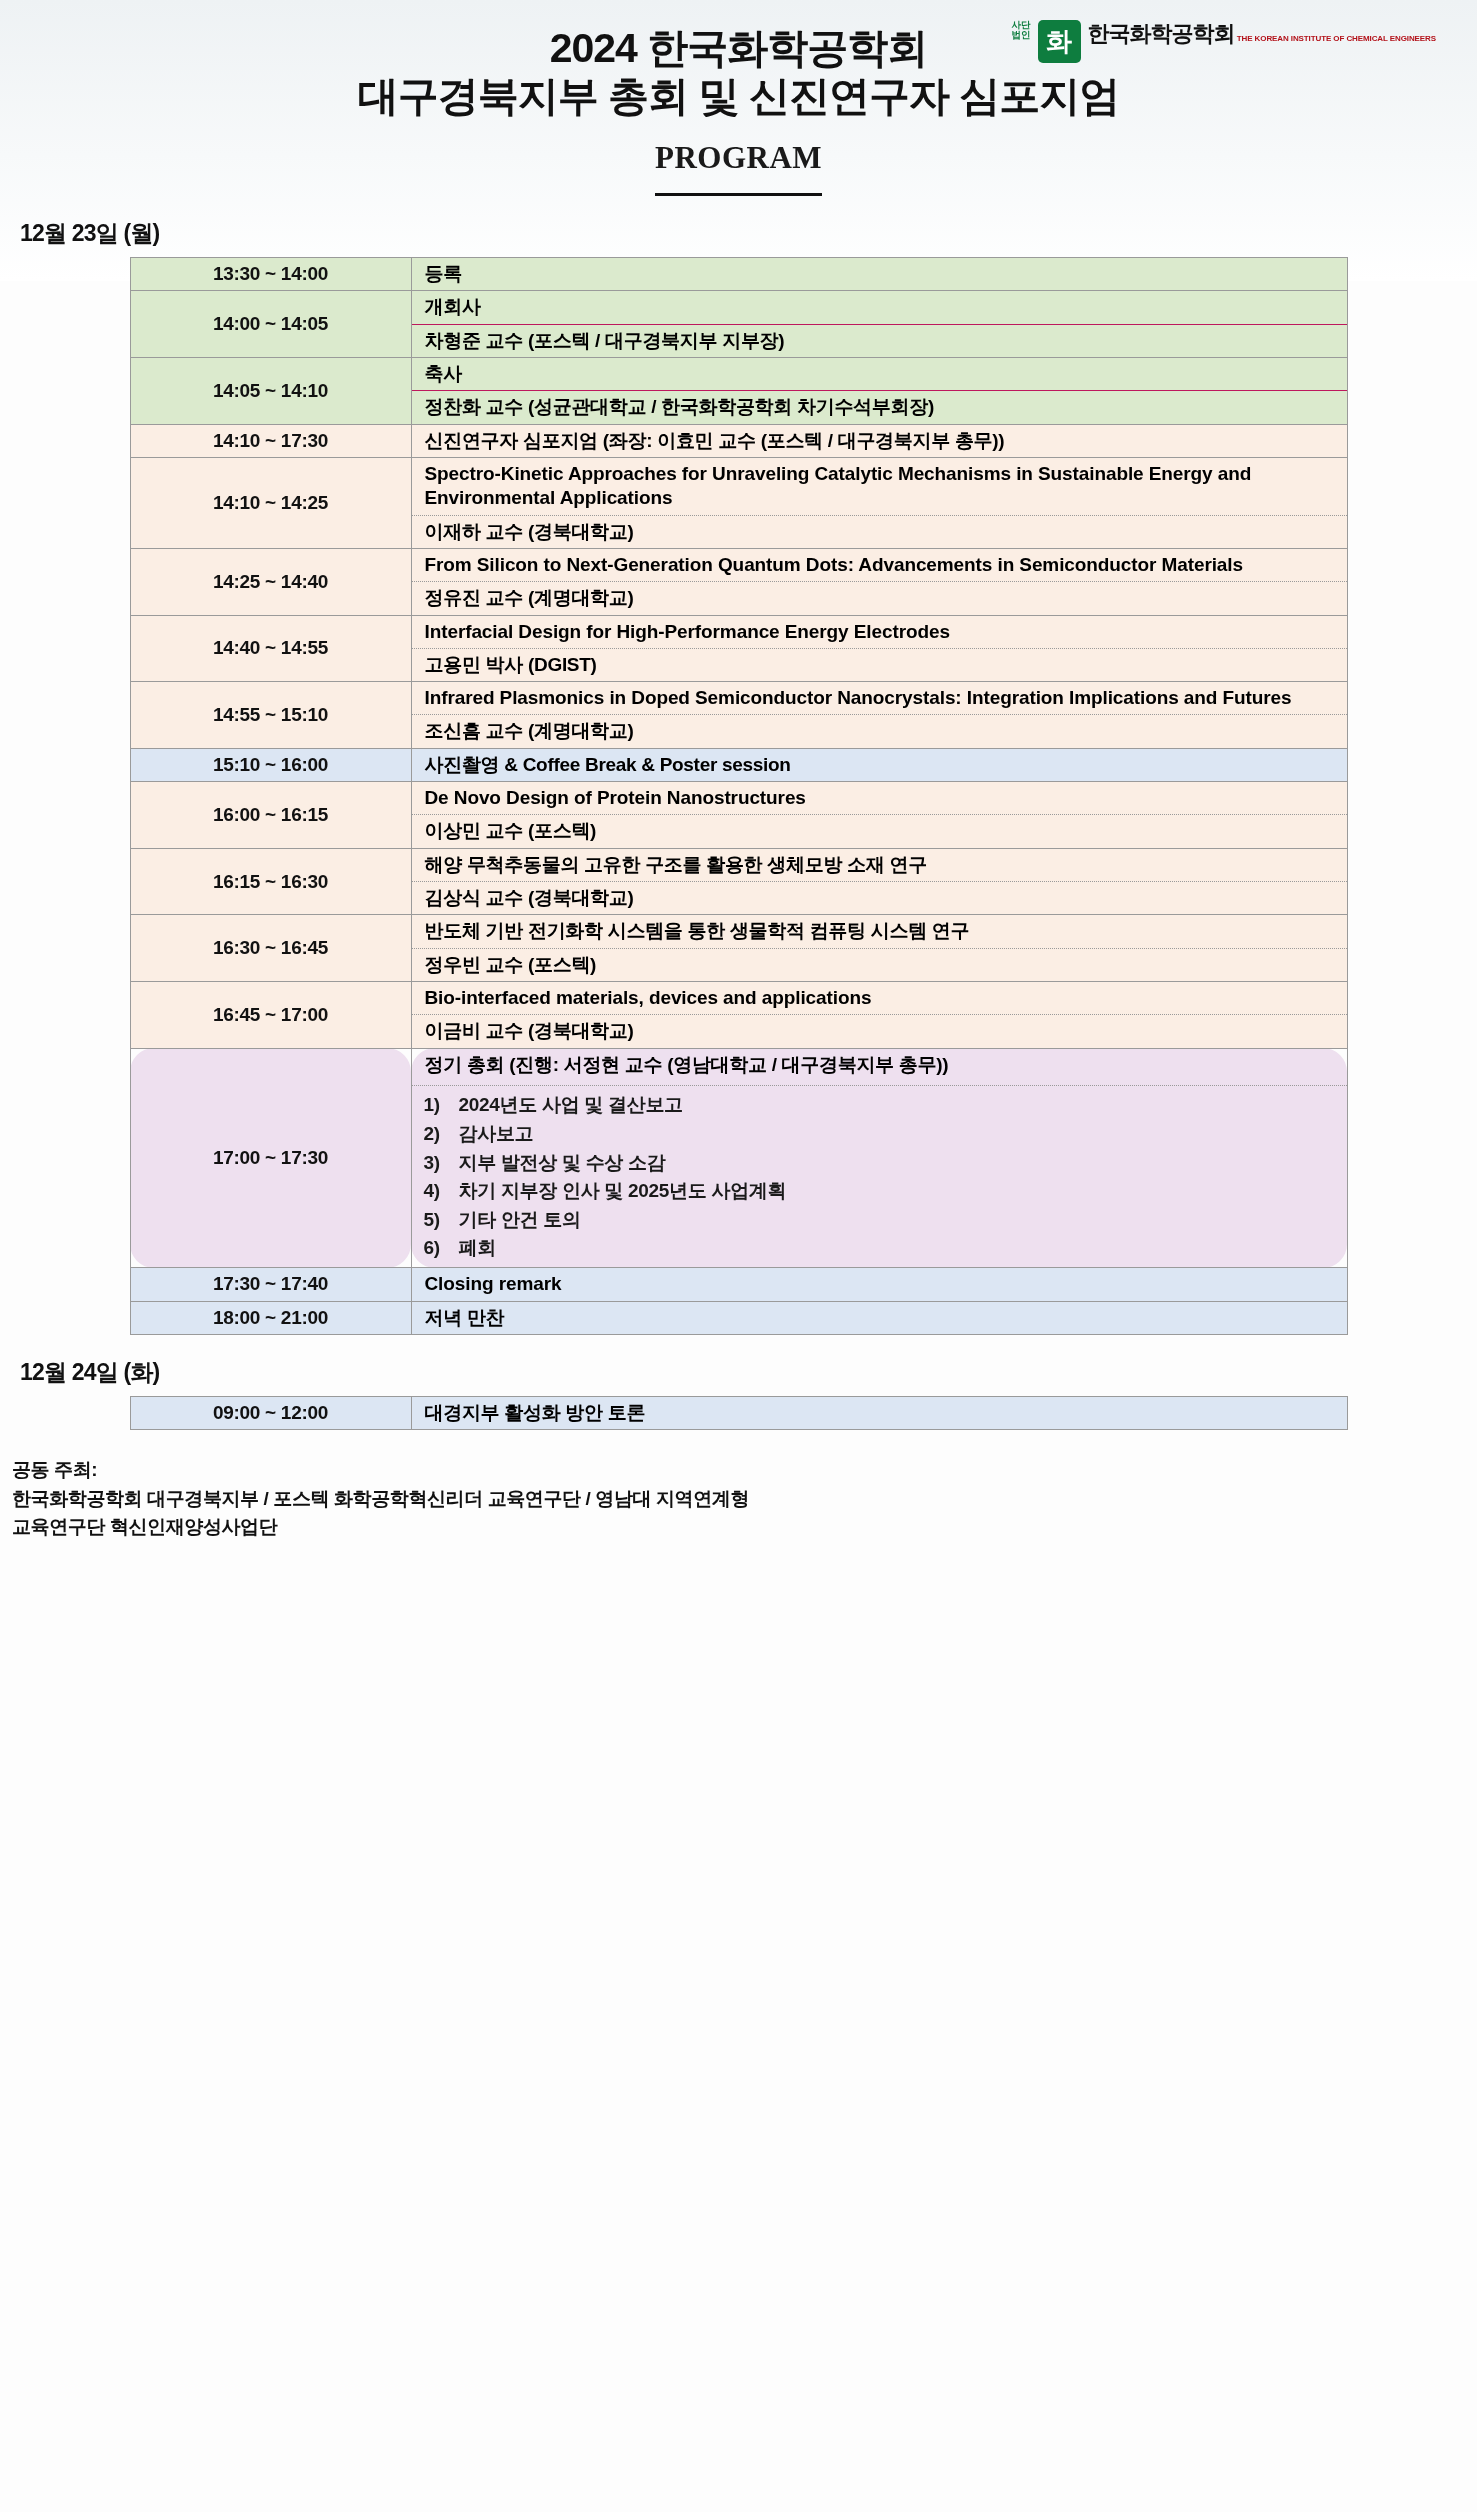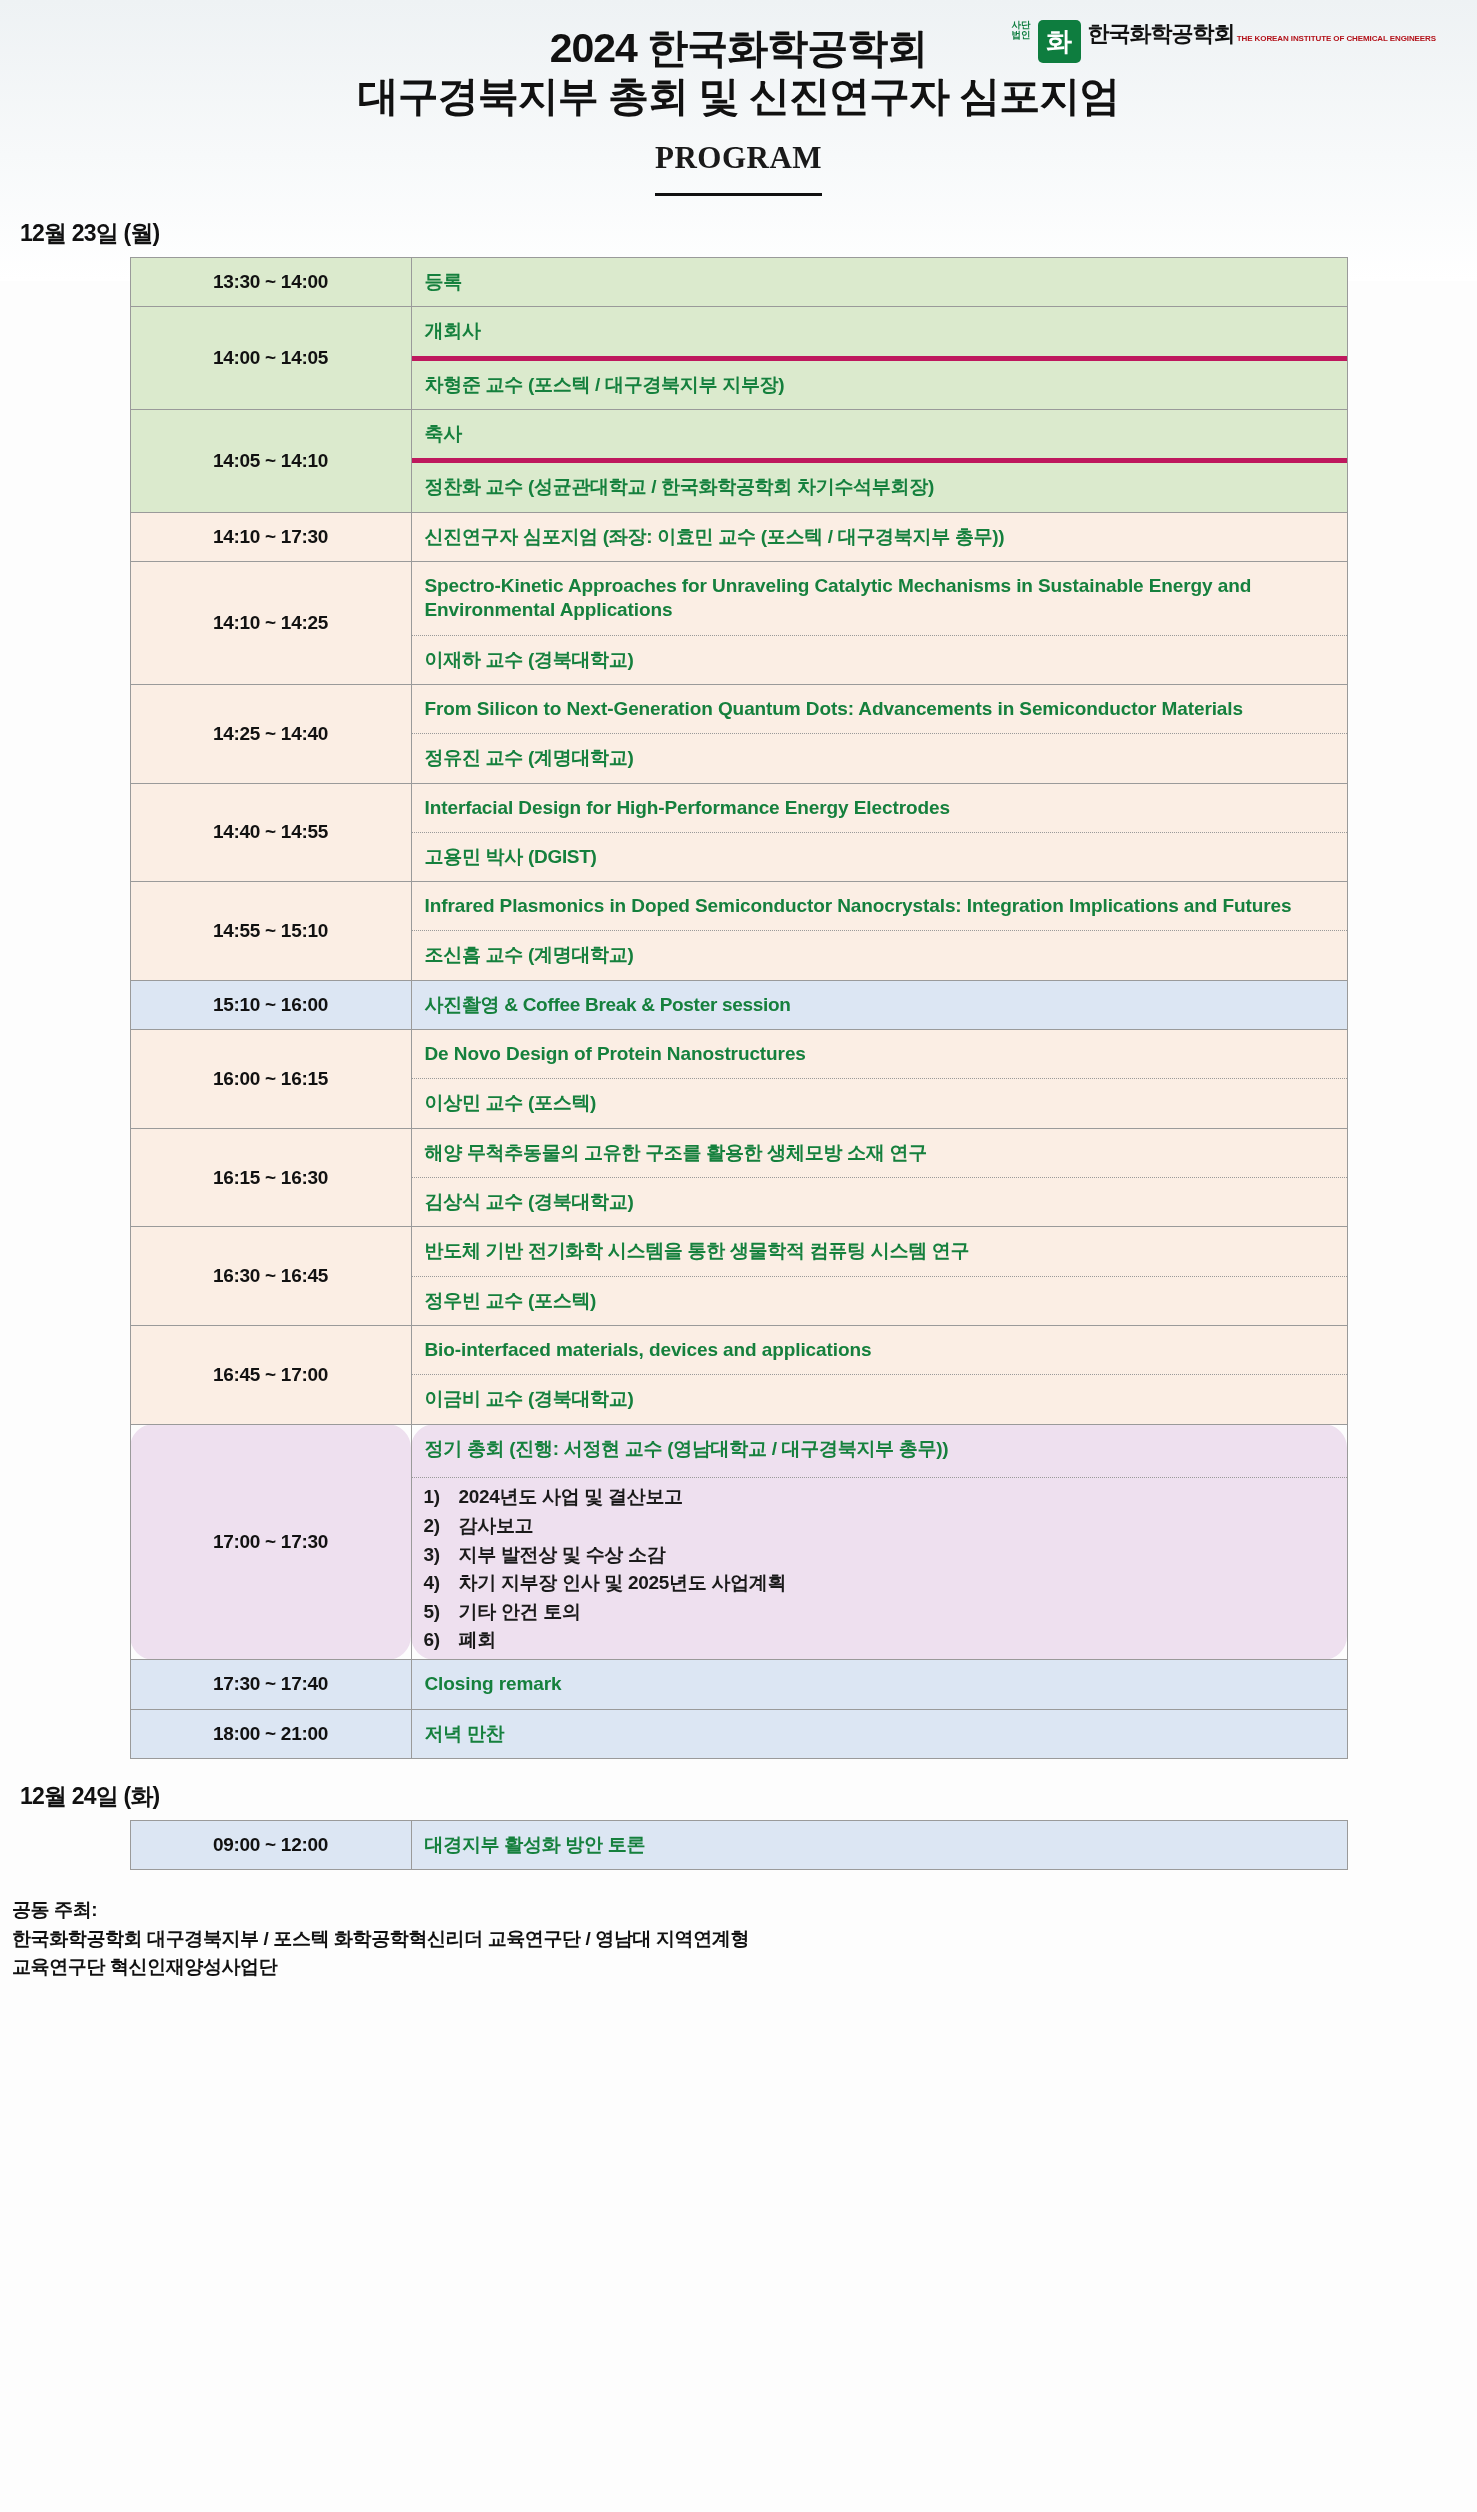--- a/index.html
+++ b/index.html
@@ -142,33 +142,33 @@
     font-weight: bold;
     font-size: 19px;
     letter-spacing: -0.3px;
     padding: 8px 5px;
     color: #111;
   }
   td.body {
     padding: 0;
   }
   .cell {
-    padding: 12px 13px;
+    padding: 4px 13px;
     font-size: 19px;
     font-weight: bold;
     letter-spacing: -0.3px;
     line-height: 1.28;
-    color: #15803d;
+    color: #000000;
   }
   .cell.en { letter-spacing: -0.1px; }
   .cell.sub {
     border-top: 1.5px dotted #9a9a9a;
   }
   .cell.plain-split {
-    border-top: 5px solid #be185d;
+    border-top: 1px solid #be185d;
   }
   
   .c-green  { background: #dbeacd; }
   .c-peach  { background: #fbeee4; }
   .c-blue   { background: #dce6f3; }
   .c-purple { background: #eee0ef; border-radius: 24px; }
 
   ol.agenda {
     margin: 4px 0 5px 0;
     padding: 0 0 0 12px;

